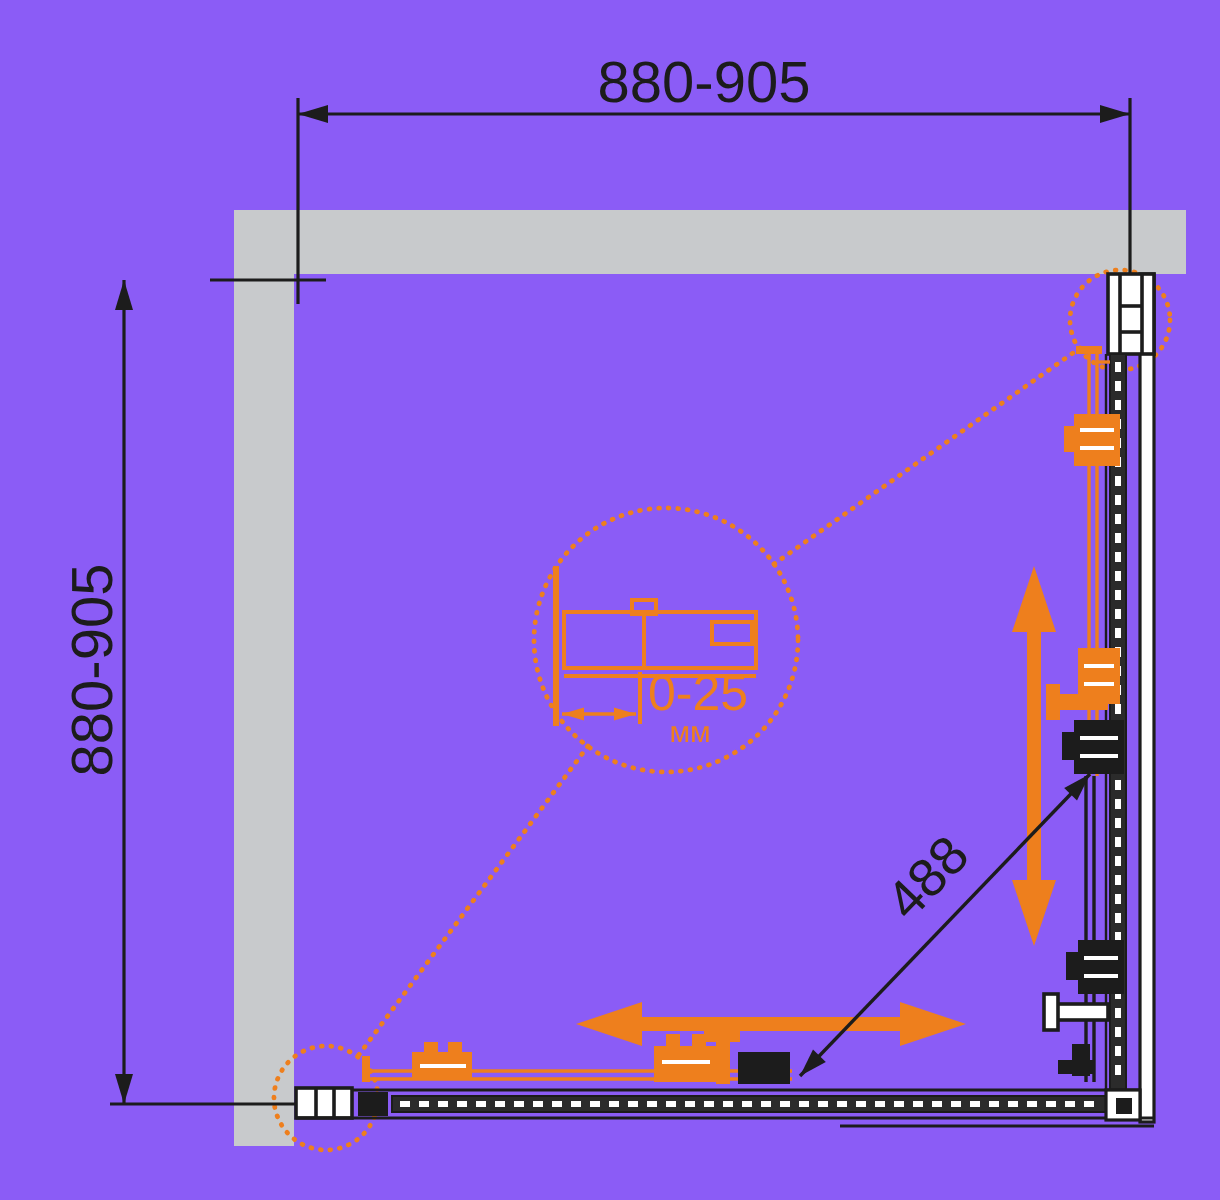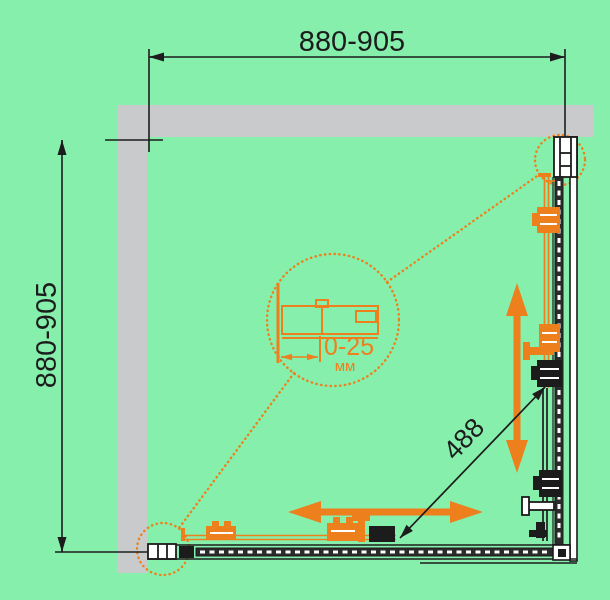--- a/index.html
+++ b/index.html
@@ -1,16 +1,16 @@
 <!DOCTYPE html>
 <html><head>
 <meta charset="utf-8">
 <style>
   html,body{margin:0;padding:0;background:#fff;}
-  .stage{position:relative;width:610px;height:600px;background:#86efac;overflow:hidden;
+  .stage{position:relative;width:610px;height:600px;background:#8b5cf6;overflow:hidden;
          font-family:"Liberation Sans", sans-serif;}
   svg{display:block;}
   text{font-family:"Liberation Sans", sans-serif;}
   .dim-text{fill:#1c1c1c;font-size:29px;}
   .dim-text-small{fill:#1c1c1c;font-size:27px;}
   .detail-text{fill:#ee7f1d;font-size:25px;}
   .detail-unit{fill:#ee7f1d;font-size:15px;}
 </style>
 </head>
 <body>

